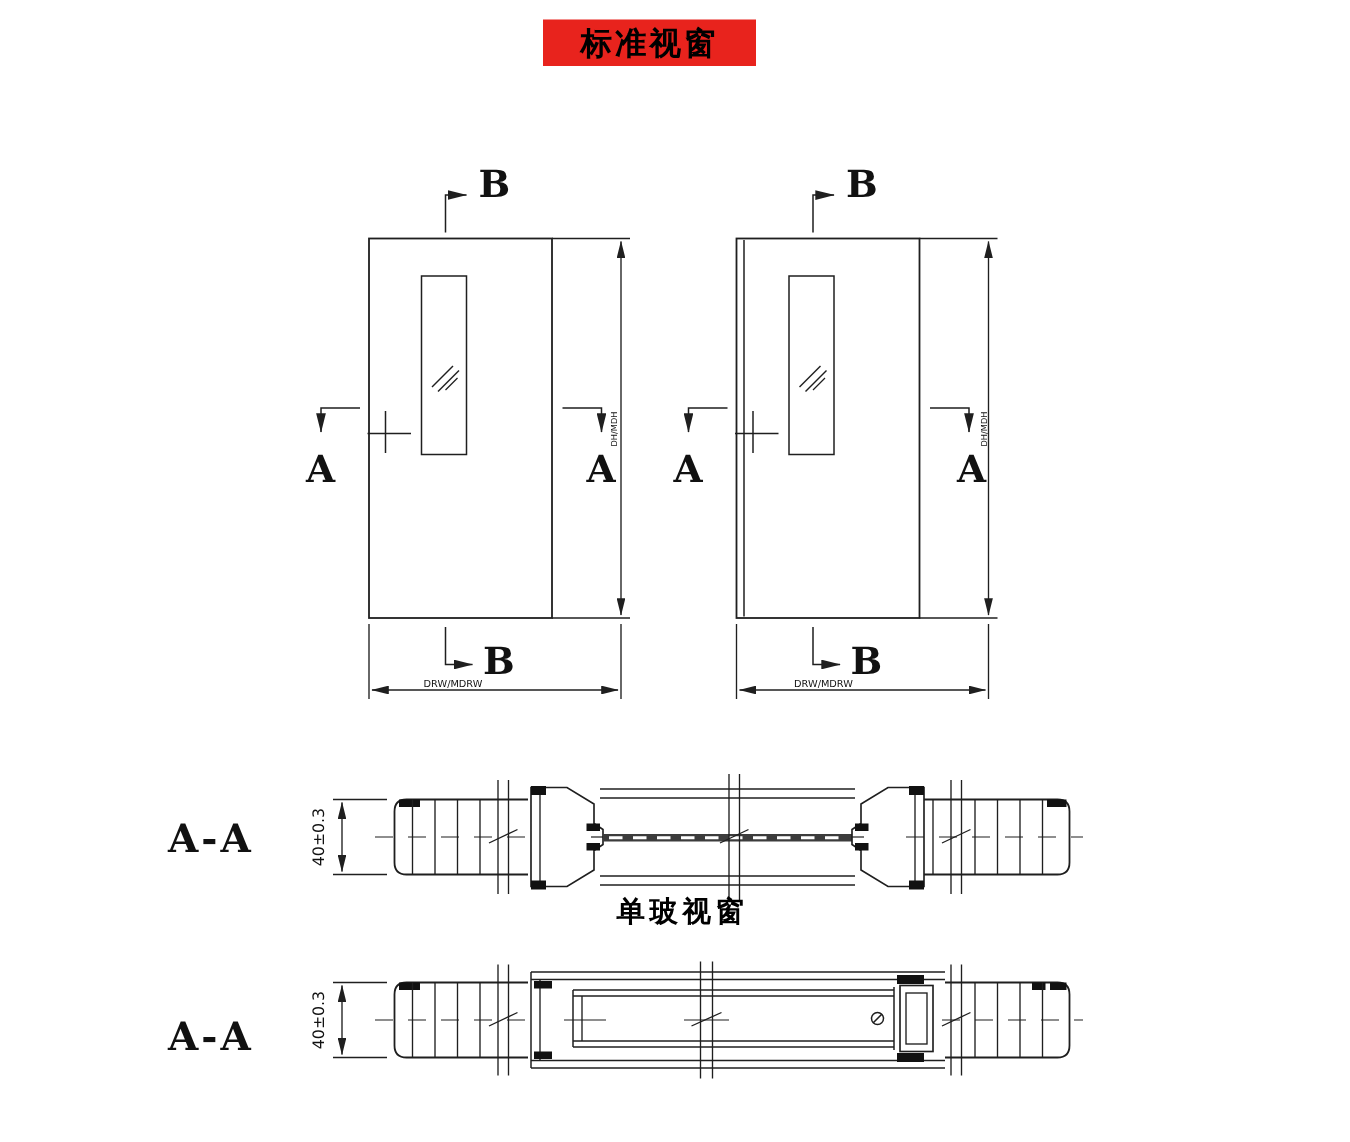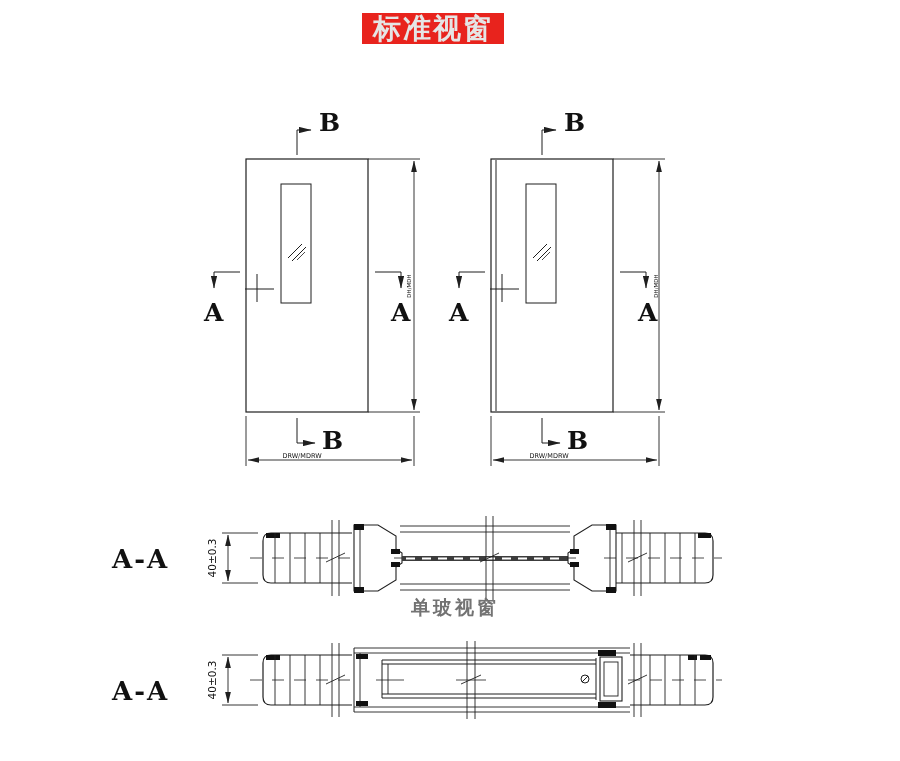--- a/index.html
+++ b/index.html
@@ -1,22 +1,22 @@
 <!DOCTYPE html>
 <html><head>
 <meta charset="utf-8">
 <style>
   html,body{margin:0;padding:0;background:#fff;}
   #page{position:relative;width:900px;height:761px;background:#ffffff;overflow:hidden;
         font-family:"DejaVu Sans",sans-serif;}
   #drawing{position:absolute;left:0;top:0;}
   .banner{position:absolute;left:362px;top:13px;width:142px;height:31px;
           background:#e8231d;display:flex;align-items:center;justify-content:center;}
-  .banner span{color:#e5e5e5;font-size:28px;font-weight:bold;letter-spacing:2px;}
-  .caption{position:absolute;width:160px;text-align:center;color:#737373;
+  .banner span{color:#000000;font-size:21px;font-weight:bold;letter-spacing:2px;}
+  .caption{position:absolute;width:160px;text-align:center;color:#000000;
            font-size:19px;font-weight:bold;letter-spacing:3px;}
   .cap1{left:375px;top:595px;}
   .cap2{left:375px;top:719px;}
   
   text{fill:#111;}
   .cadletter{font-family:"DejaVu Serif",serif;font-weight:bold;font-size:25px;}
   .cutlabel{font-family:"DejaVu Serif",serif;font-weight:bold;font-size:26px;letter-spacing:2px;}
   .dimtext{font-family:"DejaVu Sans",sans-serif;font-size:10.5px;}
   .tinytext{font-family:"DejaVu Sans",sans-serif;font-size:6.5px;}
   .microtext{font-family:"DejaVu Sans",sans-serif;font-size:5.5px;}

